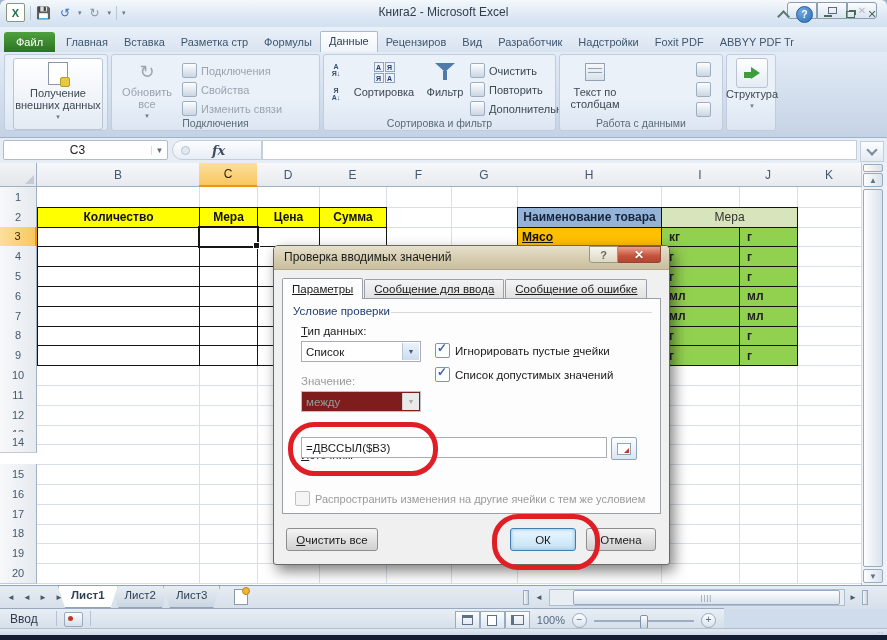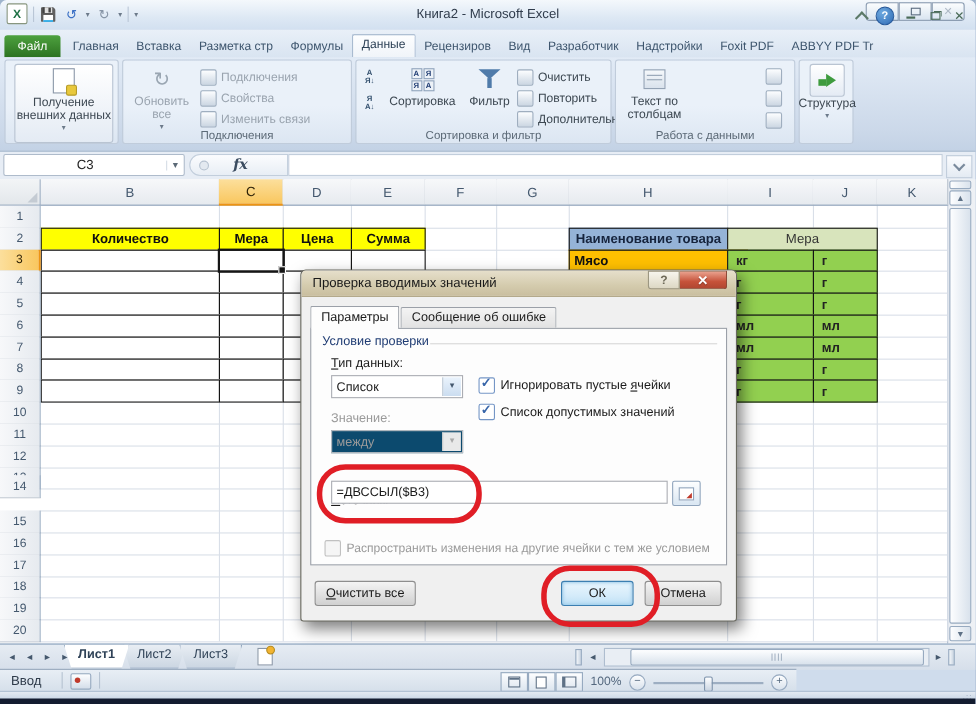--- a/index.html
+++ b/index.html
@@ -159,33 +159,33 @@
     border:1px solid #69695F;border-radius:5px 5px 3px 3px;box-shadow:4px 6px 14px rgba(0,0,0,.5);z-index:20;font-size:12px;color:#1a1a1a;}
   .dtitle{position:absolute;left:0;top:0;right:0;height:23px;border-radius:4px 4px 0 0;
     background:linear-gradient(#E6DFCB,#D4CBAD 60%,#C9BE9F);border-bottom:1px solid #B3A98B;}
   .dtitle .ttxt{position:absolute;left:10px;top:4px;font-size:12px;color:#1a1a1a;}
   .dbtns{position:absolute;right:8px;top:0;display:flex;height:17px;}
   .dhelp{width:27px;background:linear-gradient(#F7F5ED,#DDD8C4);border:1px solid #9C9782;border-radius:0 0 0 3px;
     display:flex;align-items:center;justify-content:center;color:#6E6A58;font-weight:bold;font-size:11px;}
   .dclose{width:42px;background:linear-gradient(#E9A18D,#C6523A 60%,#B14731);border:1px solid #8E4A38;border-left:none;border-radius:0 0 3px 0;
     display:flex;align-items:center;justify-content:center;color:#fff;font-weight:bold;font-size:12px;text-shadow:0 1px 1px #7E3322;}
   .dtabs{position:absolute;left:8px;top:31px;display:flex;gap:1px;height:21px;align-items:flex-end;}
-  .dtab{padding:3px 9px;font-size:11.5px;background:linear-gradient(#F4F4F4,#E2E2E2);border:1px solid #9BA0A8;border-bottom:none;border-radius:2px 2px 0 0;}
+  .dtab{padding:3px 9px;font-size:11.5px;background:linear-gradient(#F4F4F4,#E2E2E2);border:1px solid #9BA0A8;border-bottom:none;border-radius:2px 2px 0 0;text-decoration:underline;}
   .dtab.active{background:#FDFDFD;padding:4px 9px;margin-bottom:-1px;z-index:2;}
   .dpage{position:absolute;left:8px;top:52px;width:379px;height:216px;background:#FDFDFD;border:1px solid #9BA0A8;box-sizing:border-box;}
   .grouplab{position:absolute;left:10px;top:6px;font-size:11.5px;color:#1F3C73;}
   .gline{position:absolute;left:108px;right:8px;top:13px;height:1px;background:#D8D8D8;}
   .dlab{position:absolute;font-size:11.5px;color:#1a1a1a;}
   .dlab.dis{color:#9a9a9a;}
   .u{text-decoration:underline;}
   .combo{position:absolute;width:120px;height:21px;background:#fff;border:1px solid #ABADB3;box-sizing:border-box;
     font-size:11.5px;display:flex;align-items:center;padding-left:4px;}
   .combo .carr{position:absolute;right:1px;top:1px;bottom:1px;width:16px;background:linear-gradient(#EAF3FC,#CBDDF0);
     border-left:1px solid #B9C6D4;display:flex;align-items:center;justify-content:center;font-size:7px;color:#44586E;}
-  .combo.dis{background:#0c4a6e;border-color:#BDC0C4;color:#9a9a9a;}
+  .combo.dis{background:#7f1d1d;border-color:#BDC0C4;color:#9a9a9a;}
   .combo.dis .carr{background:#E9E9E9;color:#AAA;border-left-color:#CFCFCF;}
   .chkrow{position:absolute;display:flex;align-items:center;gap:5px;font-size:11.5px;}
   .chk{width:13px;height:13px;background:#fff;border:1px solid #7596C6;border-radius:2px;position:relative;flex:none;}
   .chk.on::before{content:"✓";position:absolute;left:1px;top:-3px;font-size:12px;font-weight:bold;color:#3765A9;}
   .chk.disbox{border-color:#C0C0C0;background:#F5F5F5;}
   .srcinput{position:absolute;left:18px;top:138px;width:306px;height:21px;background:#fff;border:1px solid #ABADB3;
     box-sizing:border-box;font-size:11.5px;display:flex;align-items:center;padding-left:4px;}
   .rangebtn{position:absolute;left:328px;top:138px;width:24px;height:21px;border:1px solid #8FA4BC;border-radius:2px;
     background:linear-gradient(#FDFEFF,#D9E6F2);display:flex;align-items:center;justify-content:center;}
   .rb-ic{width:12px;height:10px;border:1px solid #8FA4BC;background:#fff;position:relative;}
@@ -436,21 +436,21 @@
       <div class="tcell" style="left: 37px; top: 162.6px; width: 163px; height: 20.8px;"></div>
       <div class="tcell" style="left: 199px; top: 162.6px; width: 59px; height: 20.8px;"></div>
       <div class="tcell" style="left: 257px; top: 162.6px; width: 63px; height: 20.8px;"></div>
       <div class="tcell" style="left: 319px; top: 162.6px; width: 68px; height: 20.8px;"></div>
       <div class="tcell" style="left: 37px; top: 182.4px; width: 163px; height: 20.8px;"></div>
       <div class="tcell" style="left: 199px; top: 182.4px; width: 59px; height: 20.8px;"></div>
       <div class="tcell" style="left: 257px; top: 182.4px; width: 63px; height: 20.8px;"></div>
       <div class="tcell" style="left: 319px; top: 182.4px; width: 68px; height: 20.8px;"></div>
       <div class="tcell blue" style="left: 517px; top: 43.8px; width: 145px; height: 20.8px;">Наименование товара</div>
       <div class="tcell pale" style="left: 661px; top: 43.8px; width: 137px; height: 20.8px;">Мера</div>
-      <div class="tcell orange" style="left: 517px; top: 63.6px; width: 163px; height: 20.8px;">Мясо</div>
+      <div class="tcell orange" style="left: 517px; top: 63.6px; width: 163px; height: 20.8px; text-decoration: underline;">Мясо</div>
       <div class="tcell green" style="left: 661px; top: 63.6px; width: 79px; height: 20.8px;">кг</div>
       <div class="tcell green" style="left: 739px; top: 63.6px; width: 59px; height: 20.8px;">г</div>
       <div class="tcell" style="left: 517px; top: 83.4px; width: 145px; height: 20.8px;"></div>
       <div class="tcell green" style="left: 661px; top: 83.4px; width: 79px; height: 20.8px;">г</div>
       <div class="tcell green" style="left: 739px; top: 83.4px; width: 59px; height: 20.8px;">г</div>
       <div class="tcell" style="left: 517px; top: 103.2px; width: 145px; height: 20.8px;"></div>
       <div class="tcell green" style="left: 661px; top: 103.2px; width: 79px; height: 20.8px;">г</div>
       <div class="tcell green" style="left: 739px; top: 103.2px; width: 59px; height: 20.8px;">г</div>
       <div class="tcell" style="left: 517px; top: 123px; width: 145px; height: 20.8px;"></div>
       <div class="tcell green" style="left: 661px; top: 123px; width: 79px; height: 20.8px;">мл</div>
@@ -559,20 +559,21 @@
   <div class="dialog">
     <div class="dtitle">
       <span class="ttxt">Проверка вводимых значений</span>
       <div class="dbtns">
         <span class="dhelp">?</span>
         <span class="dclose">✕</span>
       </div>
     </div>
     <div class="dtabs">
         <div class="dtab active">Параметры</div>
+        <div class="dtab">Сообщение для ввода</div>
         <div class="dtab">Сообщение об ошибке</div>
       </div>
     <div class="dpage">
       <span class="grouplab">Условие проверки</span>
       <span class="gline"></span>
 
       <span class="dlab" style="left:18px;top:26px;"><span class="u">Т</span><span>ип данных:</span></span>
       <div class="combo" style="left:18px;top:42px;">
         <span>Список</span>
         <span class="carr">▼</span>

